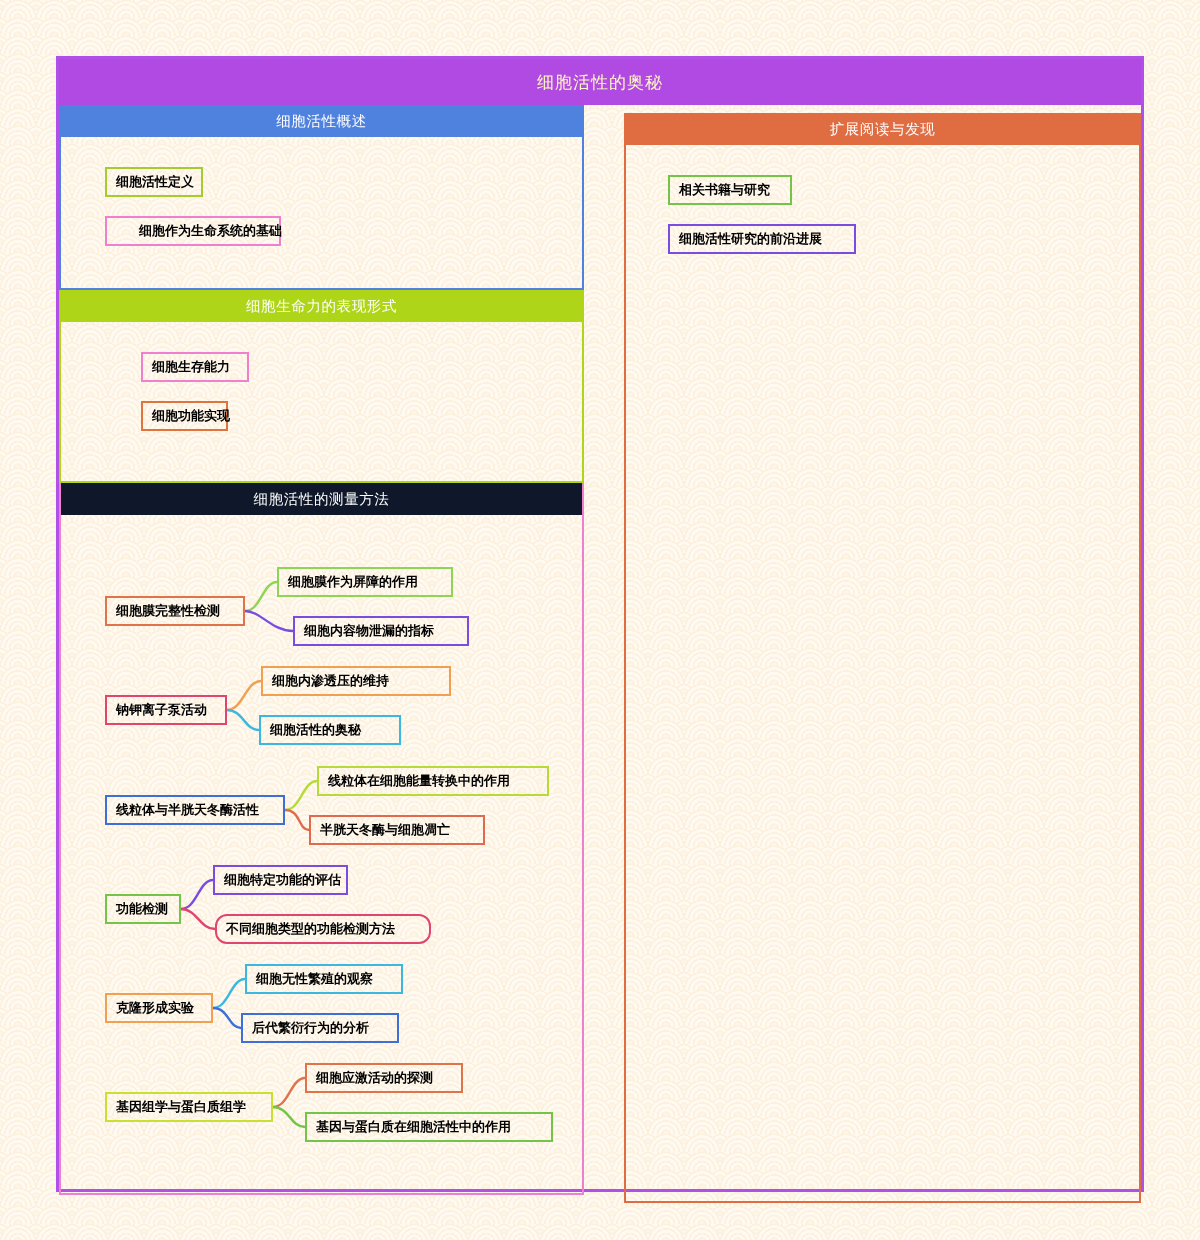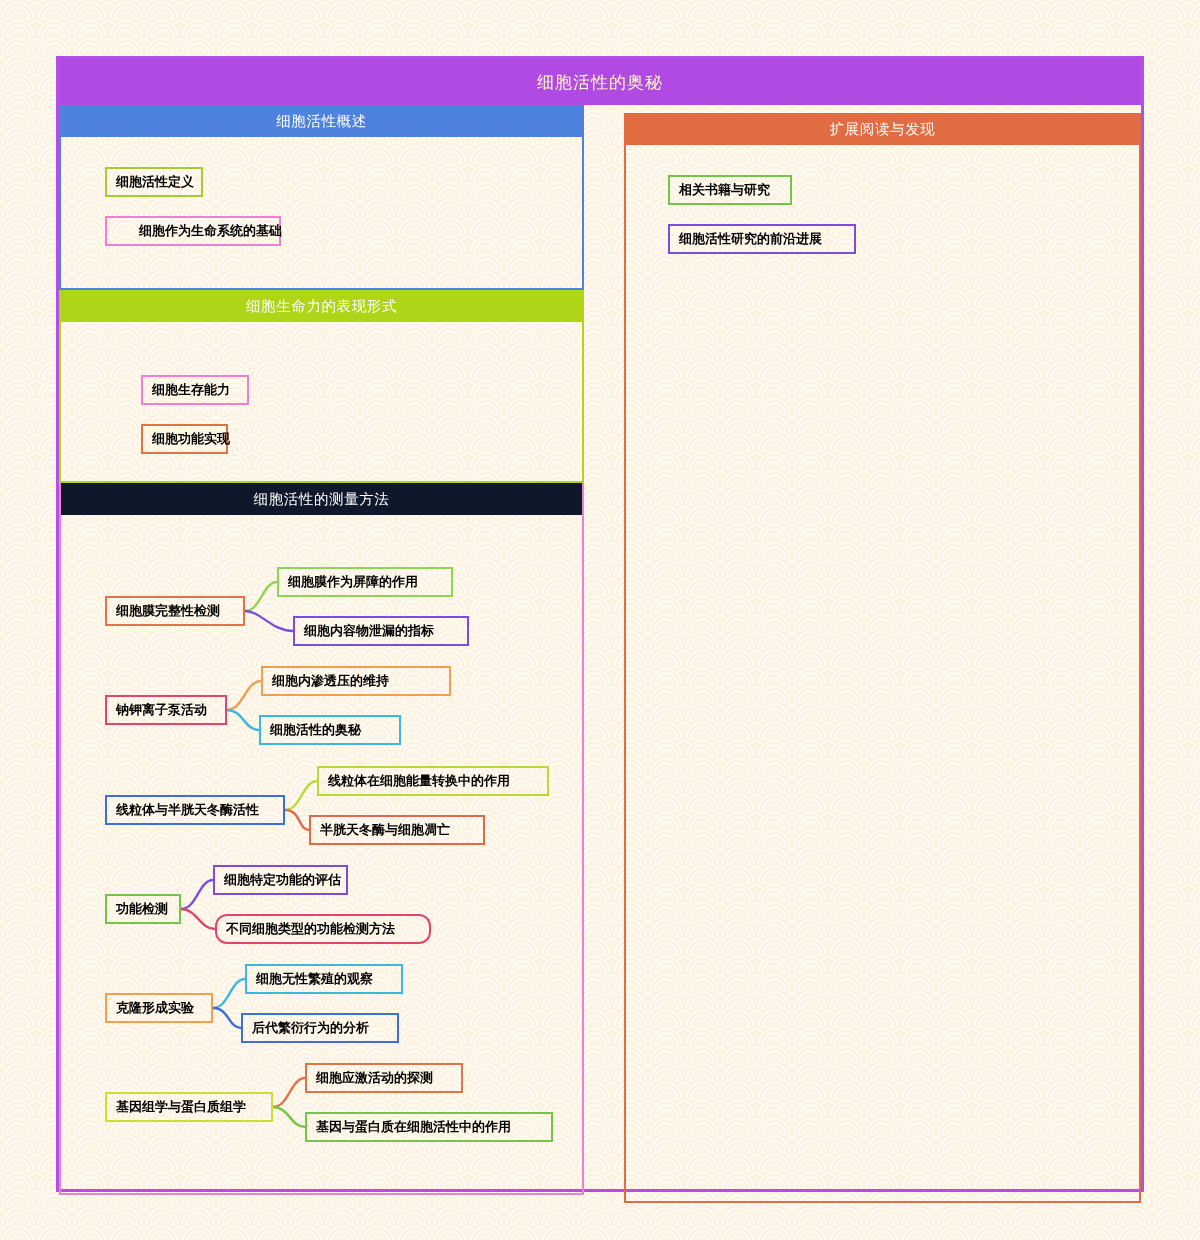--- a/index.html
+++ b/index.html
@@ -70,21 +70,21 @@
             <div class="node l1" style="left: 44px; top: 30px; width: 98px; border-color: rgb(165, 204, 46);">
               <span>细胞活性定义</span>
             </div>
             <div class="node l1" style="left: 44px; top: 79px; width: 176px; border-color: rgb(240, 127, 208); padding-left: 32px;">
               <span>细胞作为生命系统的基础</span>
             </div>
           </div>
         </div>
         <div class="section" style="border-color: rgb(174, 213, 23); height: 193px;">
           <div class="section-header" style="background: rgb(174, 213, 23);">细胞生命力的表现形式</div>
-          <div class="section-body" style="height: 161px; margin-top: 23px;">
+          <div class="section-body" style="height: 161px;">
             <div class="node l1" style="left: 80px; top: 30px; width: 108px; border-color: rgb(240, 127, 208);">
               <span>细胞生存能力</span>
             </div>
             <div class="node l1" style="left: 80px; top: 79px; width: 87px; border-color: rgb(224, 116, 60);">
               <span>细胞功能实现</span>
             </div>
           </div>
         </div>
         <div class="section" style="border-color: rgb(239, 128, 208); height: 712px;">
           <div class="section-header" style="background: #0f172a;">细胞活性的测量方法</div>

